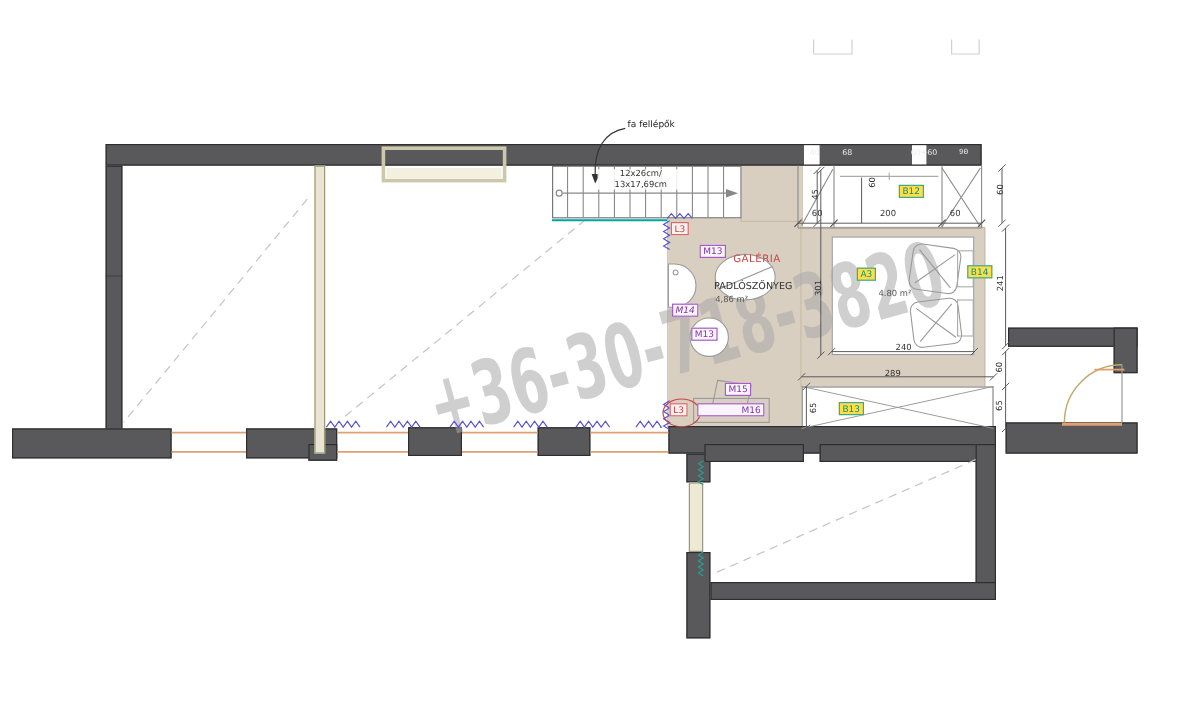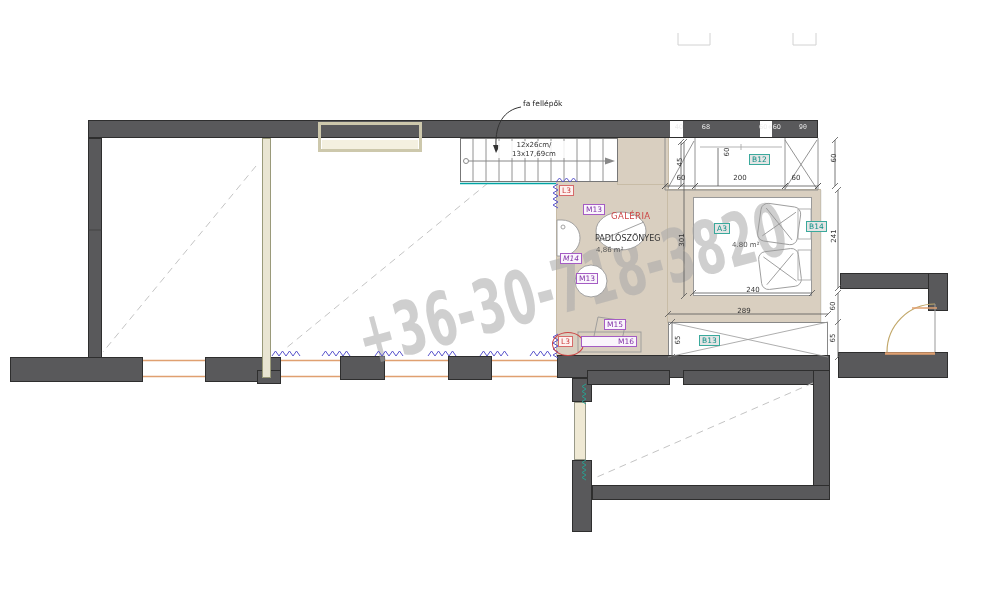--- a/index.html
+++ b/index.html
@@ -5,21 +5,21 @@
   html,body{margin:0;padding:0;background:#fff;}
   .plan{position:relative;width:1000px;height:592px;background:#ffffff;overflow:hidden;
         font-family:"DejaVu Sans", sans-serif;}
   .abs{position:absolute;box-sizing:border-box;}
   .wall{position:absolute;box-sizing:border-box;background:#59595b;border:1px solid #2e2e2e;z-index:3;}
   .wallgap{position:absolute;background:#fff;z-index:4;}
   .floor{position:absolute;background:#d9cfc0;outline:1px solid #c8bca6;z-index:1;}
   .roombox{position:absolute;background:#fff;z-index:2;box-sizing:border-box;}
   .lbl{position:absolute;z-index:8;font-size:7.5px;line-height:9px;padding:0 2px;border:1px solid;background:#fff;white-space:nowrap;}
   .lbl.purple{color:#8232a8;border-color:#a55cc4;background:#faf5fc;}
-  .lbl.teal{color:#0d8f85;border-color:#3aa99c;background:#e5e5e5;}
+  .lbl.teal{color:#0d8f85;border-color:#3aa99c;background:#fde047;}
   .lbl.red{color:#cc3b3b;border-color:#d66a6a;background:#fdf1ef;}
   .txt{position:absolute;z-index:8;font-size:7px;color:#333;white-space:nowrap;}
   .txt.center{transform:translate(-50%,-50%);}
   .txt.vert{transform:translate(-50%,-50%) rotate(-90deg);}
   .wtxt{position:absolute;z-index:8;font-size:6.5px;color:#ececec;white-space:nowrap;transform:translate(-50%,-50%);}
   .note{position:absolute;z-index:8;font-size:7.5px;color:#222;white-space:nowrap;}
   .areatxt{position:absolute;z-index:8;font-size:7px;color:#555;white-space:nowrap;}
   .watermark{position:absolute;left:572px;top:284px;z-index:5;white-space:nowrap;
      transform:translate(-50%,-50%) rotate(-15deg) scaleX(0.6);
      font-size:74px;font-weight:bold;letter-spacing:1px;color:rgba(168,168,168,0.55);}

